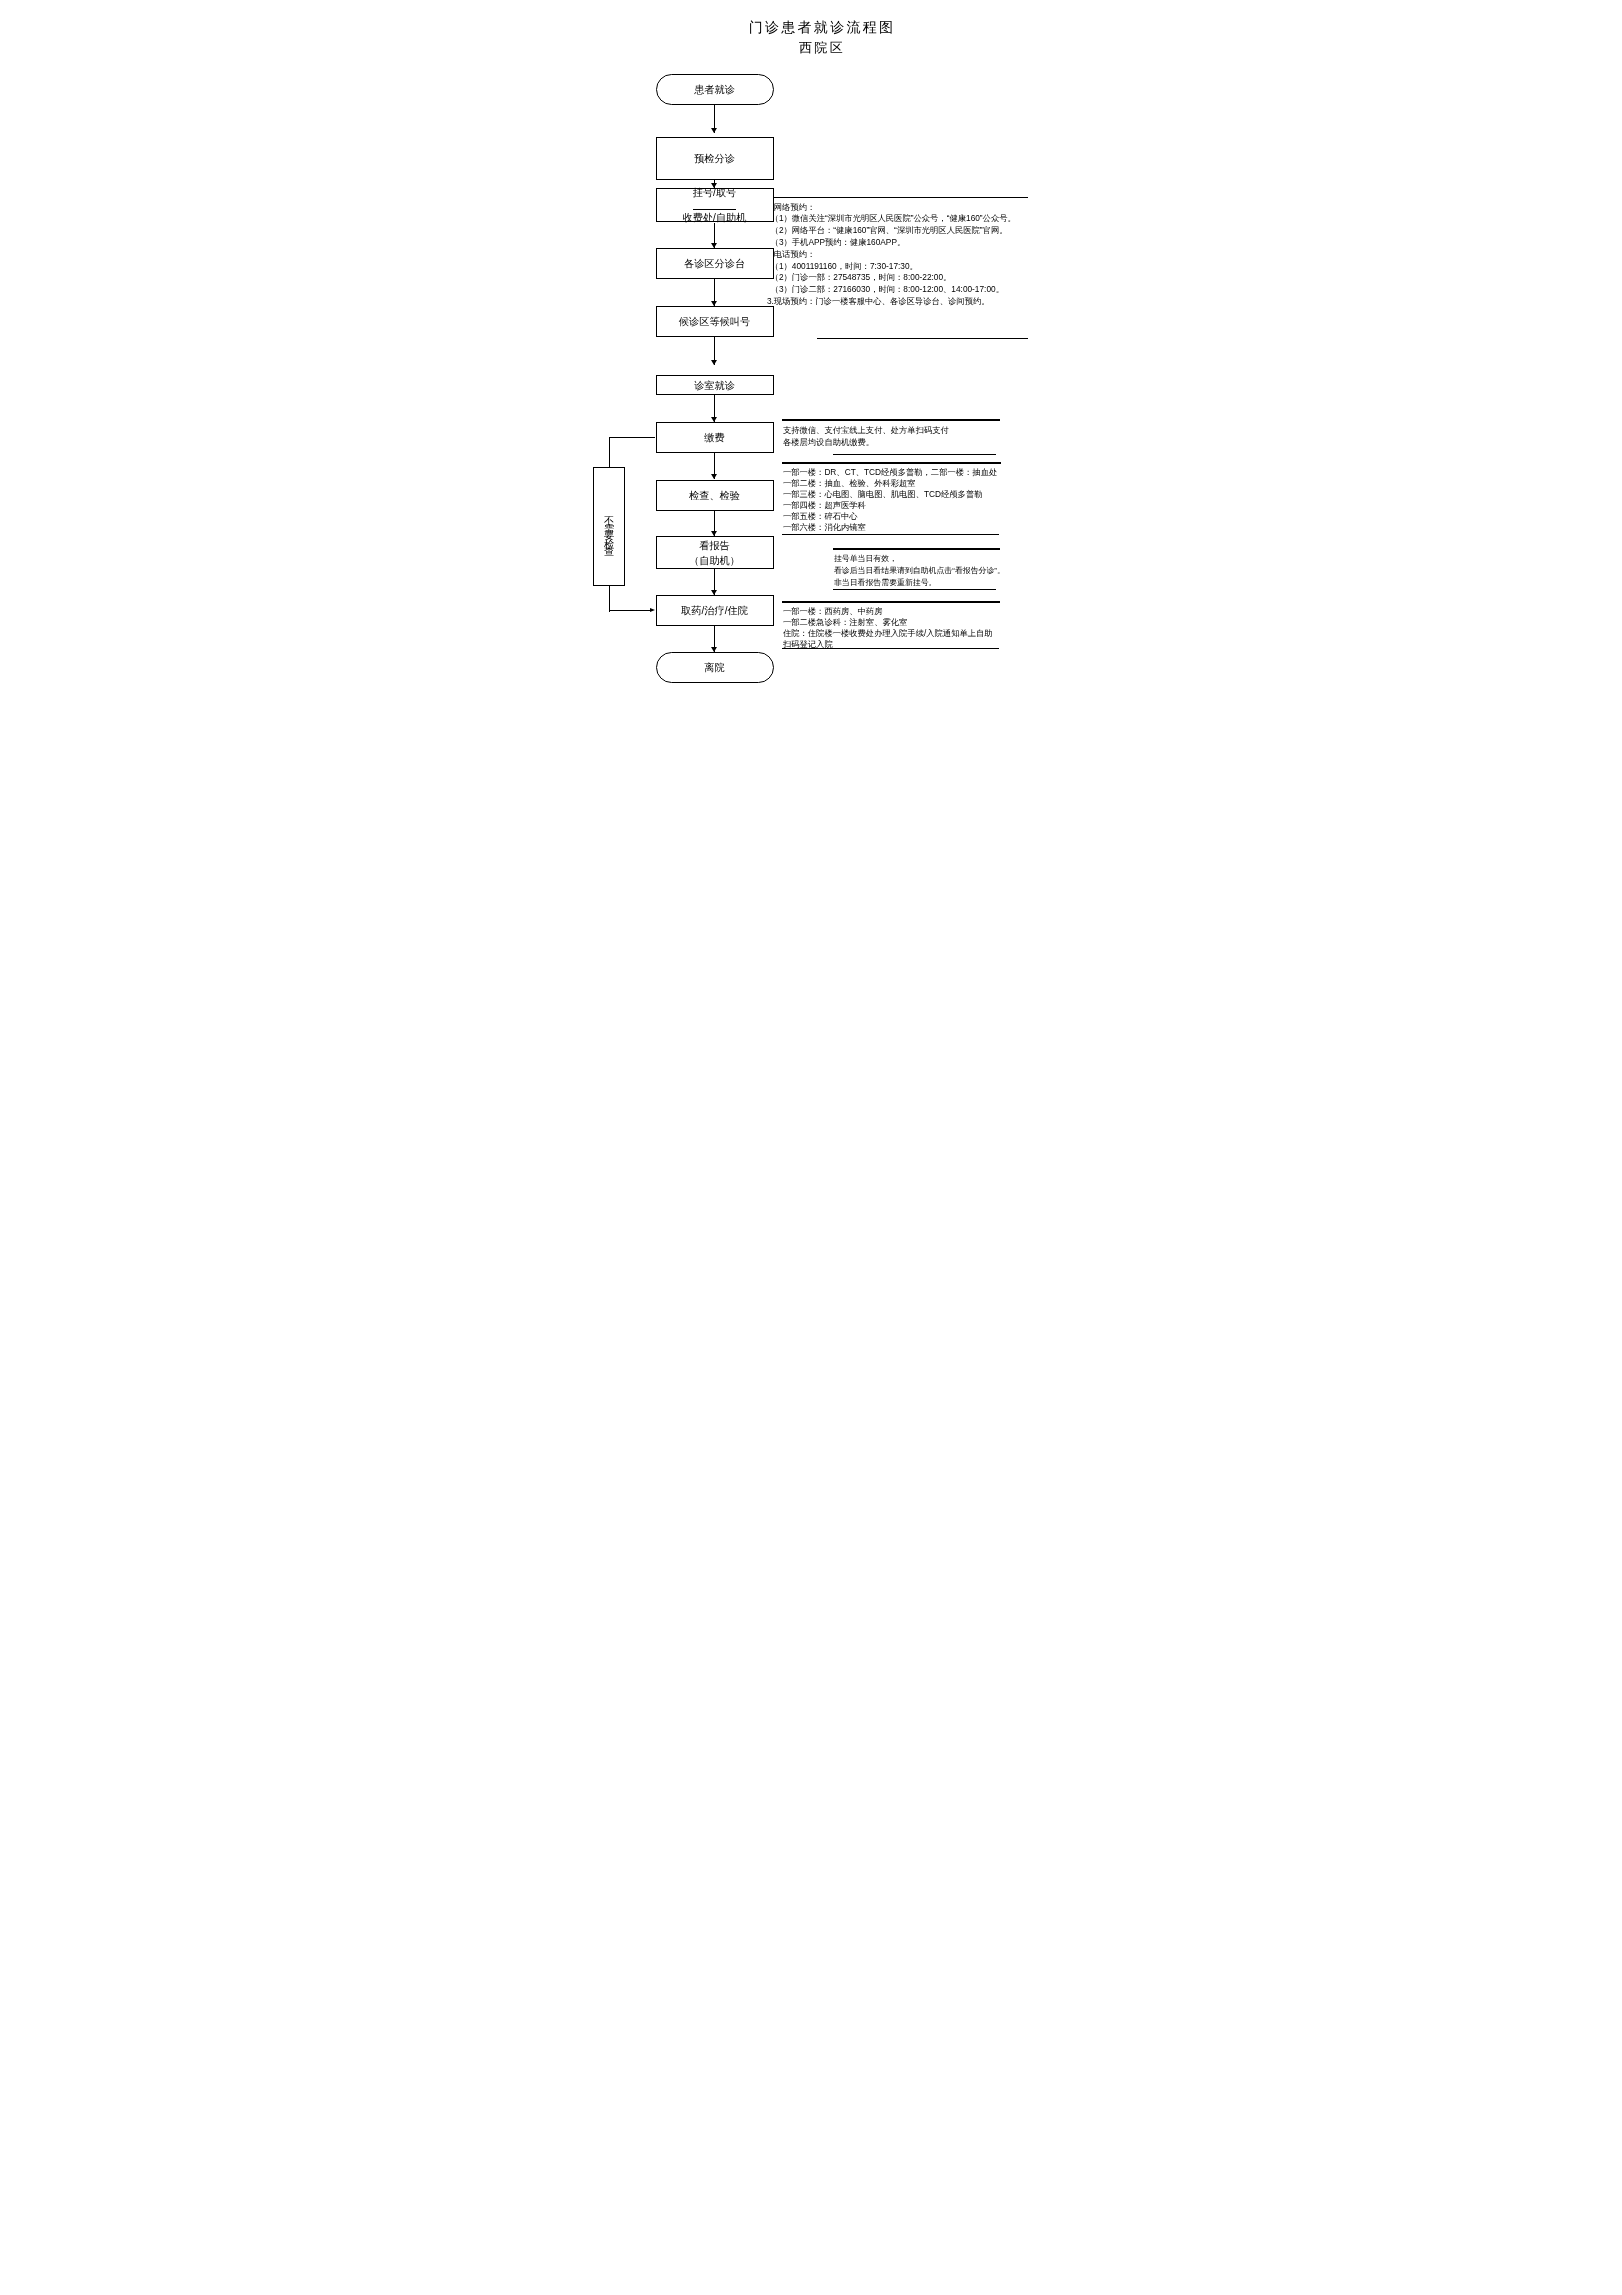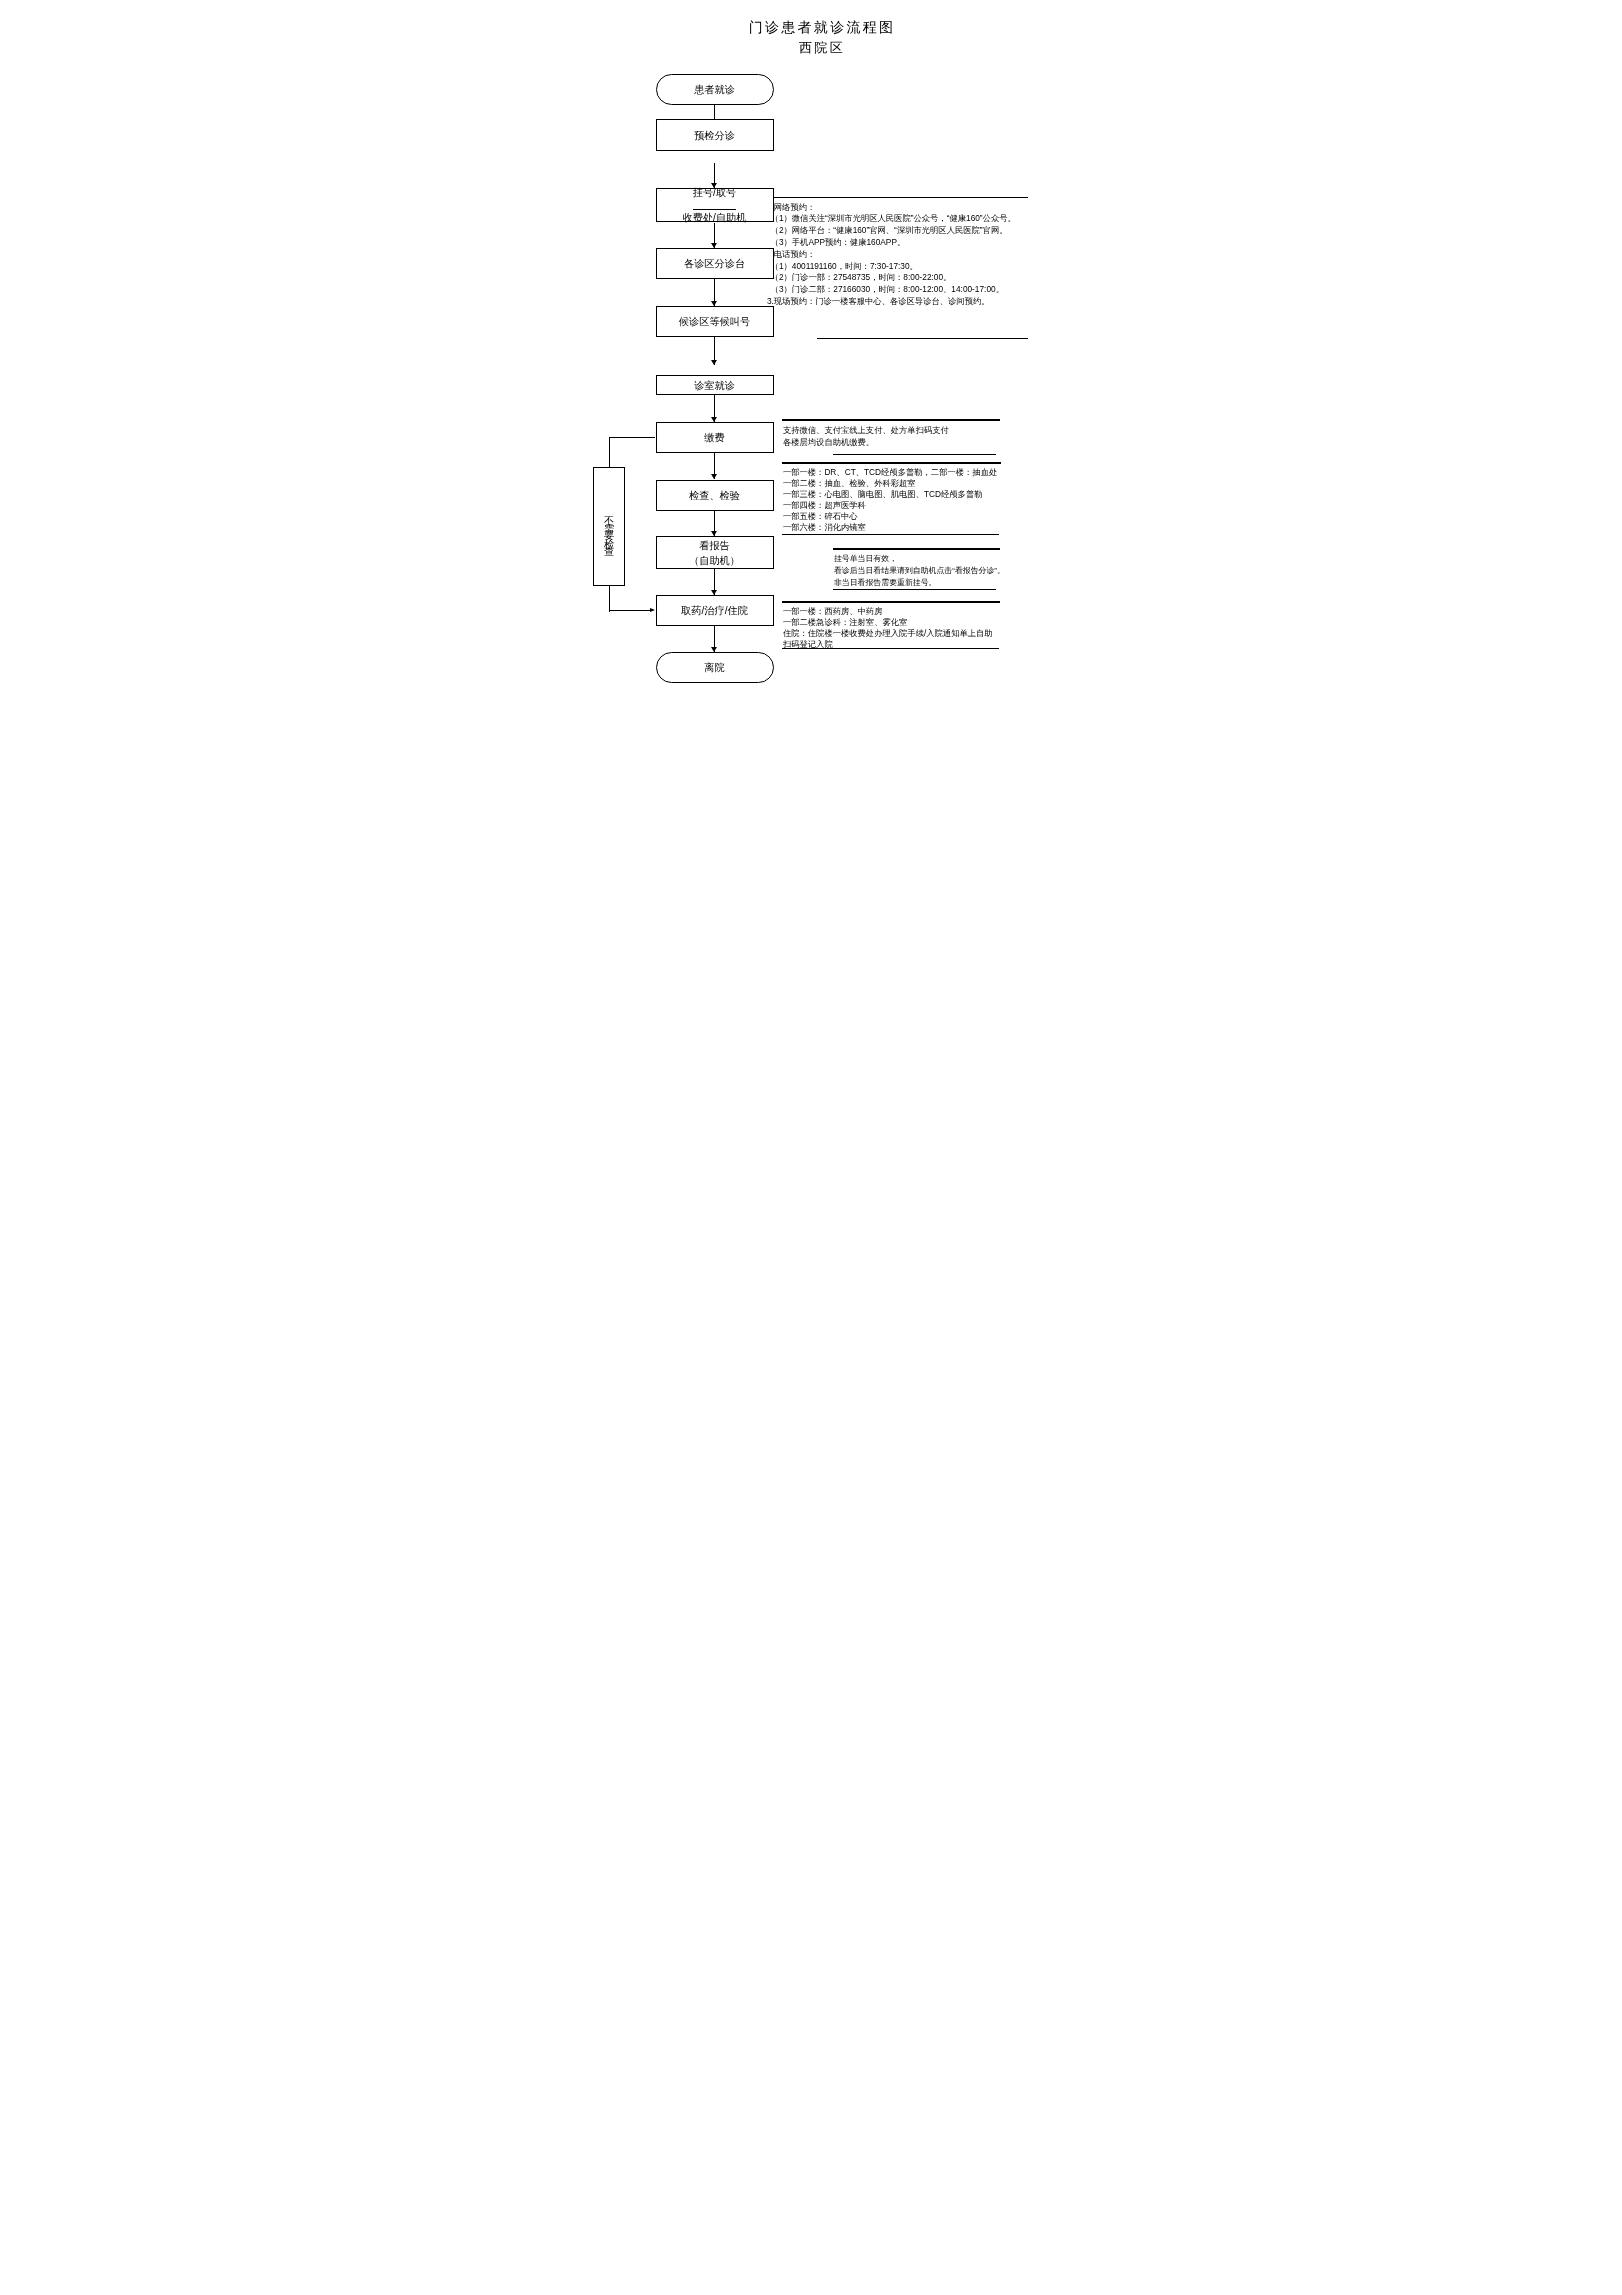--- a/index.html
+++ b/index.html
@@ -65,21 +65,21 @@
   <div class="arrow" style="top:626px;height:26px"></div>
 
   <div class="hline" style="left:52px;top:437px;width:46px"></div>
   <div class="vline" style="left:52px;top:437px;height:175px"></div>
   <div class="hline arrow-right" style="left:52px;top:610px;width:41px"></div>
 
   <div class="node stadium" style="top:74px;height:31px">
     <span>患者就诊</span>
   </div>
 
-  <div class="node" style="top:119px;height:32px">
+  <div class="node" style="top:137px;height:43px">
     <span>预检分诊</span>
   </div>
 
   <div class="node" style="top:188px;height:34px">
     <span class="underlined">挂号/取号</span>
     <span>收费处/自助机</span>
   </div>
 
   <div class="node" style="top:248px;height:31px">
     <span>各诊区分诊台</span>

